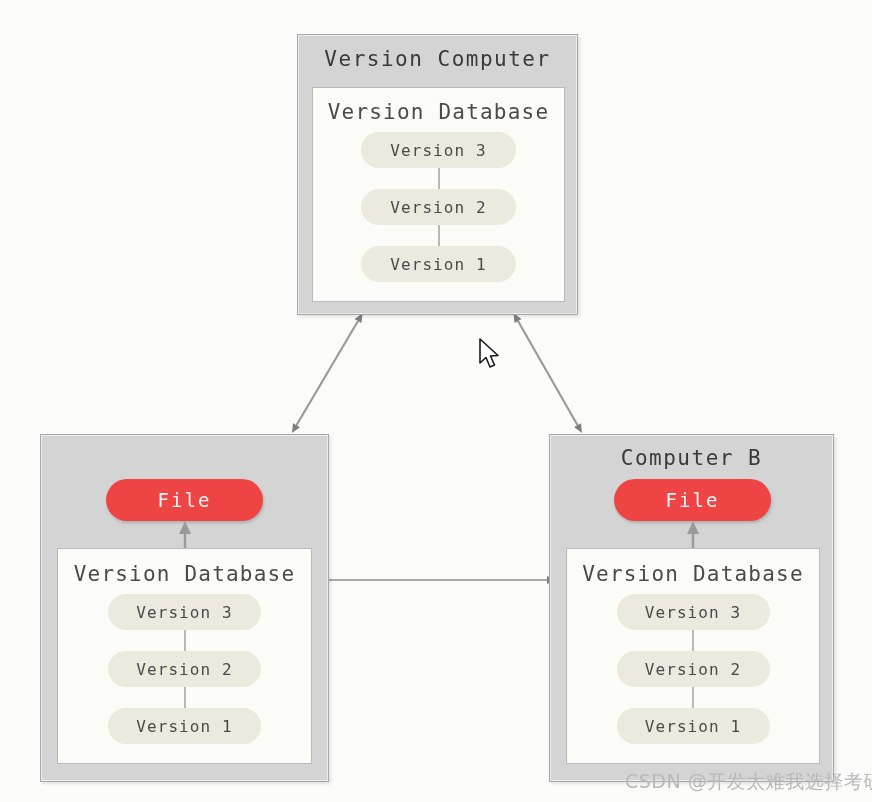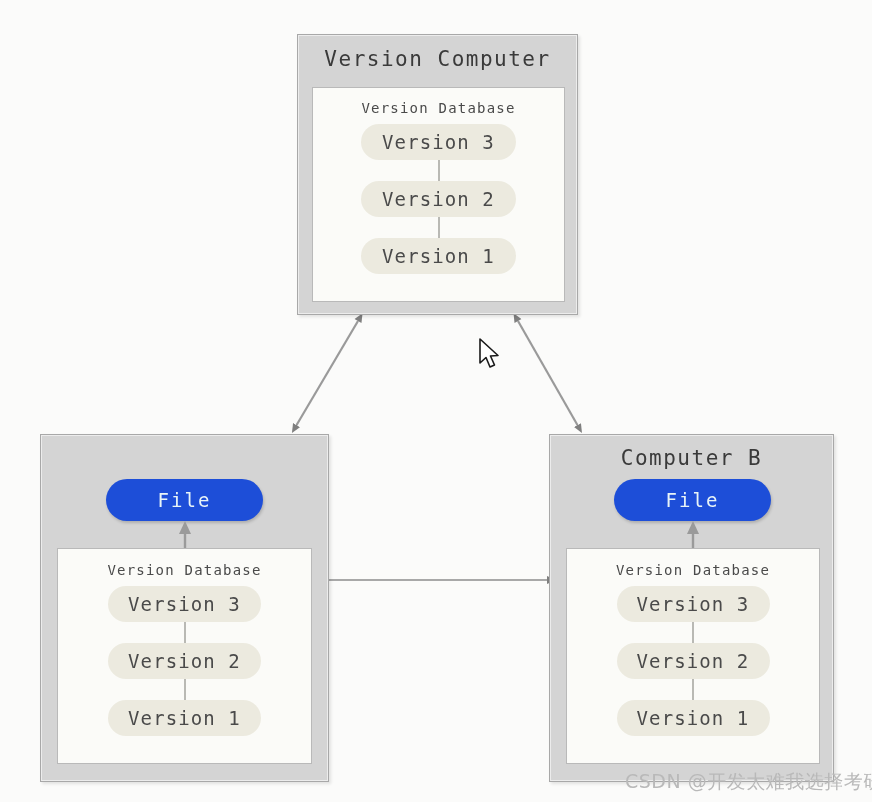--- a/index.html
+++ b/index.html
@@ -41,50 +41,50 @@
   
   .vdb {
     position: absolute;
     background: #fbfbf8;
     border: 1px solid #b9b9b9;
     box-sizing: border-box;
   }
   .vdb-title {
     text-align: center;
     color: #4a4a4a;
-    font-size: 14px;
+    font-size: 21px;
     letter-spacing: 1.2px;
     white-space: nowrap;
   }
   .version-stack {
     display: flex;
     flex-direction: column;
     align-items: center;
   }
   .version-pill {
     background: #eceadf;
     color: #4a4a4a;
     border-radius: 24px;
     text-align: center;
-    font-size: 19px;
+    font-size: 16px;
     letter-spacing: 1.1px;
     white-space: nowrap;
     display: flex;
     align-items: center;
     justify-content: center;
   }
   .version-connector {
     width: 2px;
     background: #b9b9b4;
   }
 
   
   .file-pill {
     position: absolute;
-    background: #1d4ed8;
+    background: #ef4444;
     color: #e8f4f7;
     border-radius: 40px;
     display: flex;
     align-items: center;
     justify-content: center;
     font-size: 19px;
     letter-spacing: 2px;
     box-shadow: 1px 2px 3px rgba(0,0,0,0.18);
   }
 

